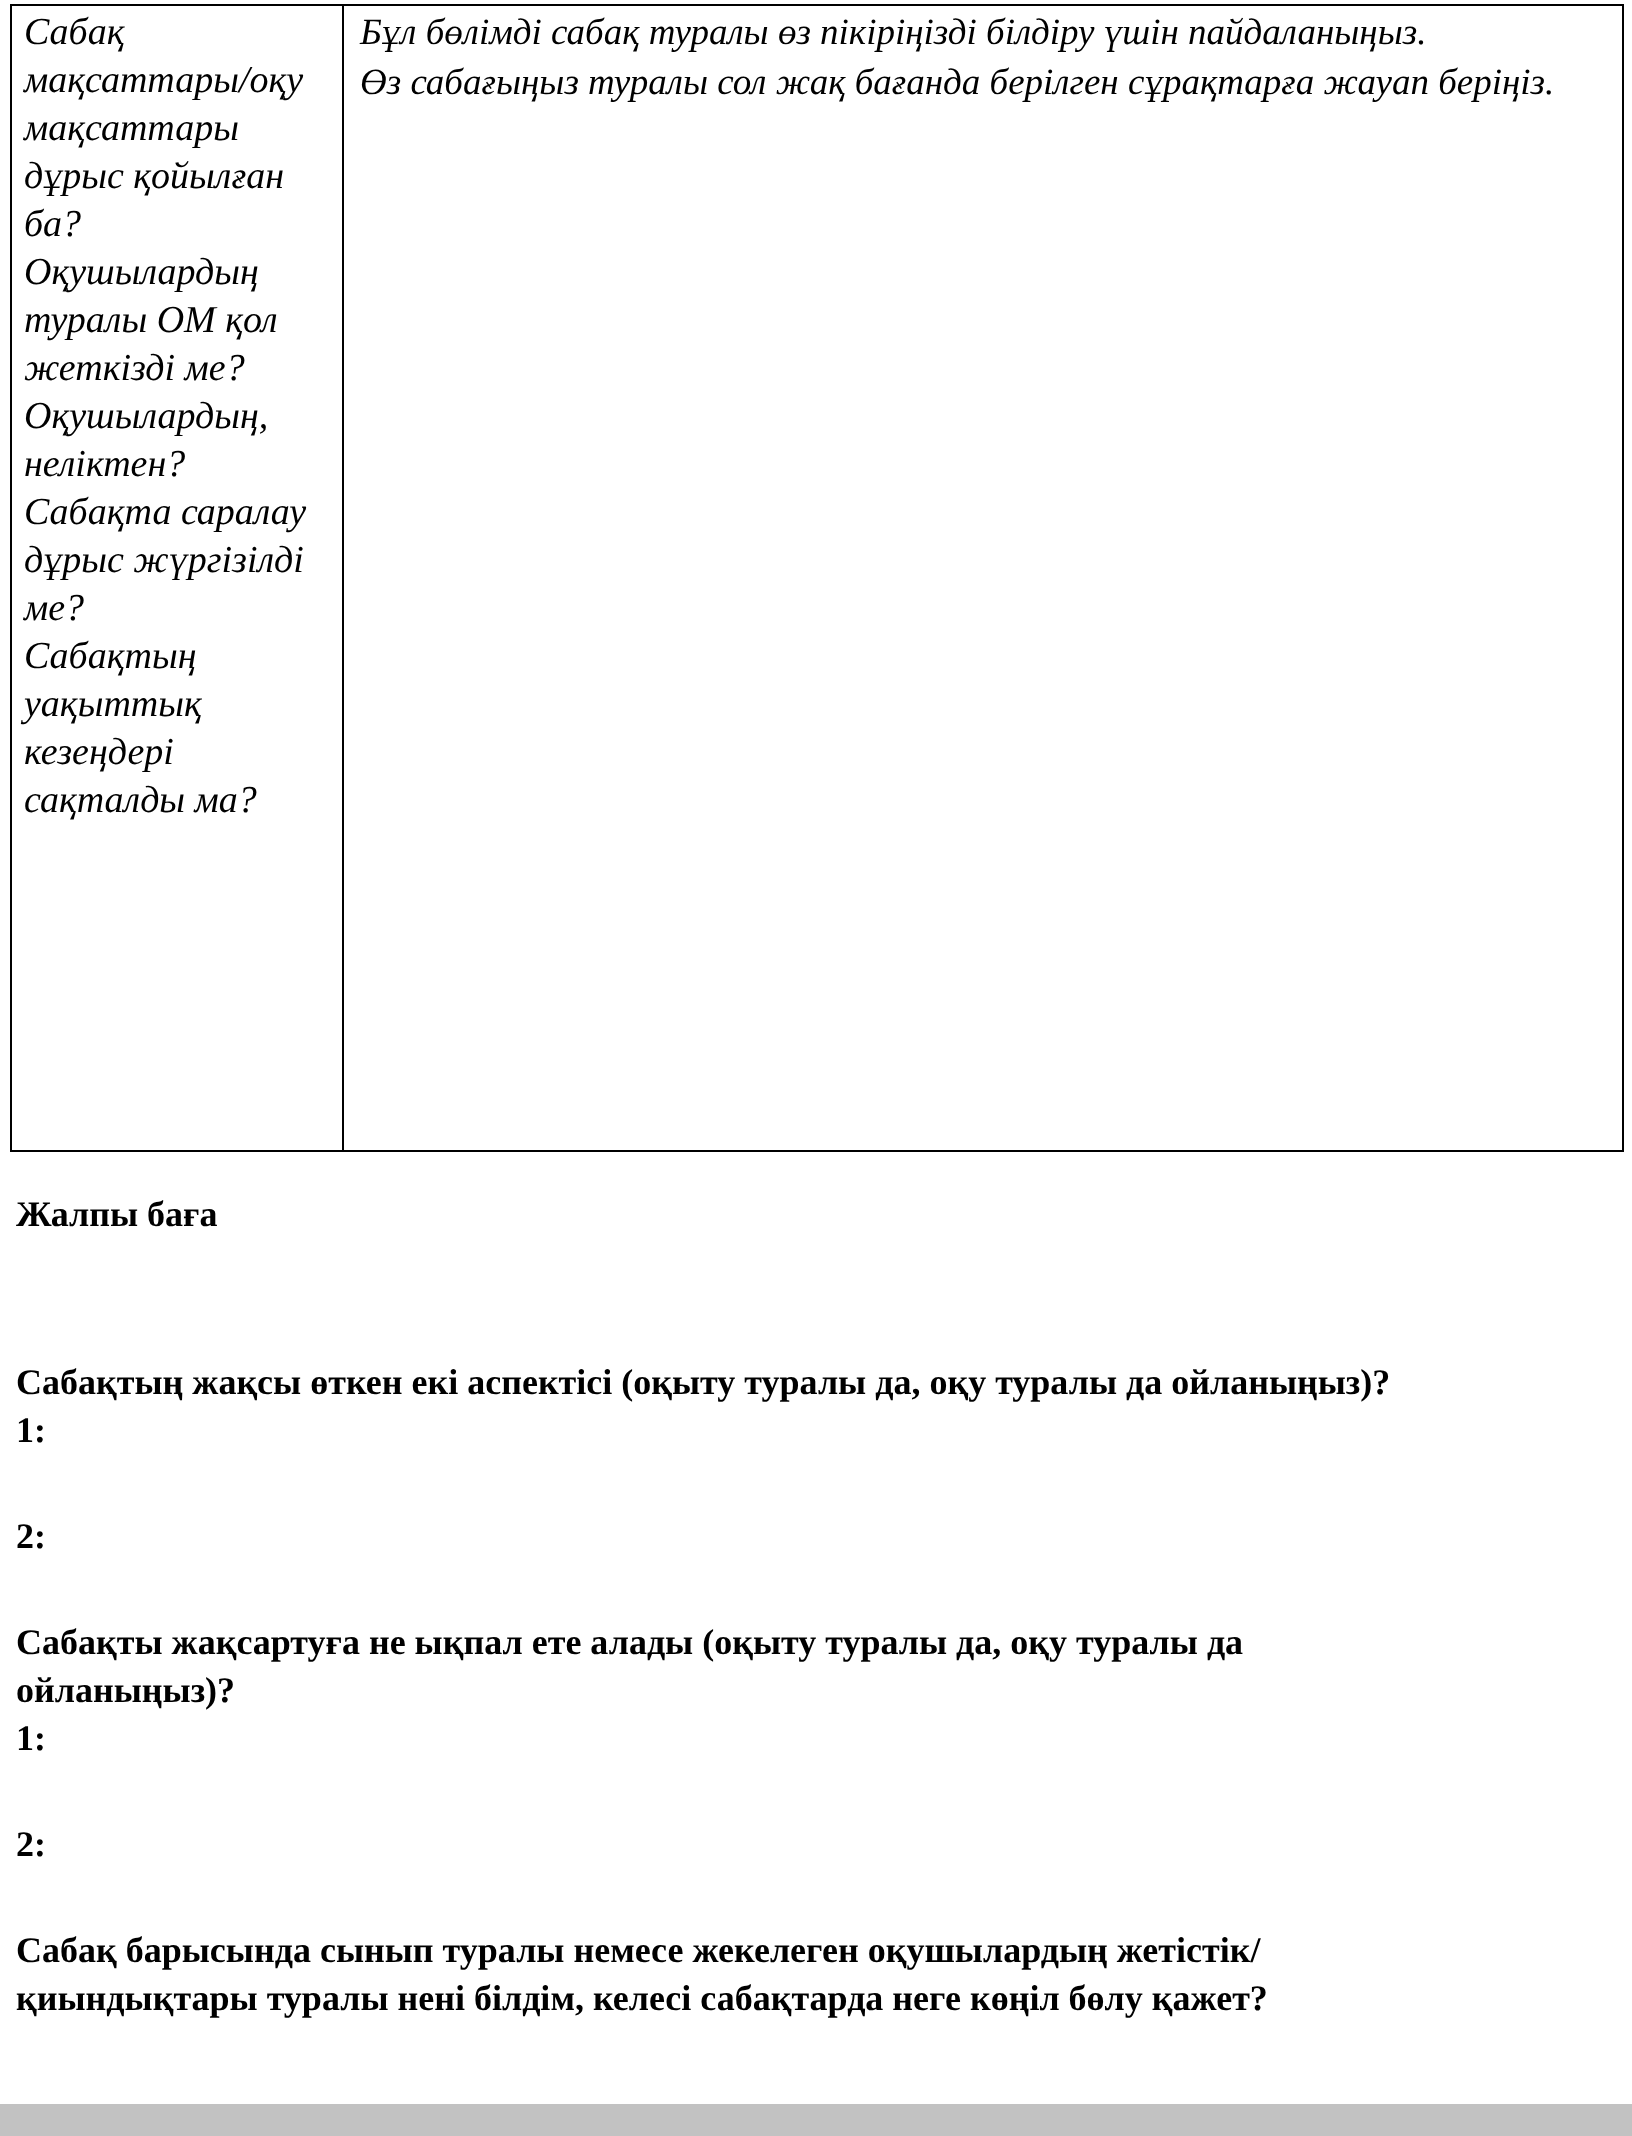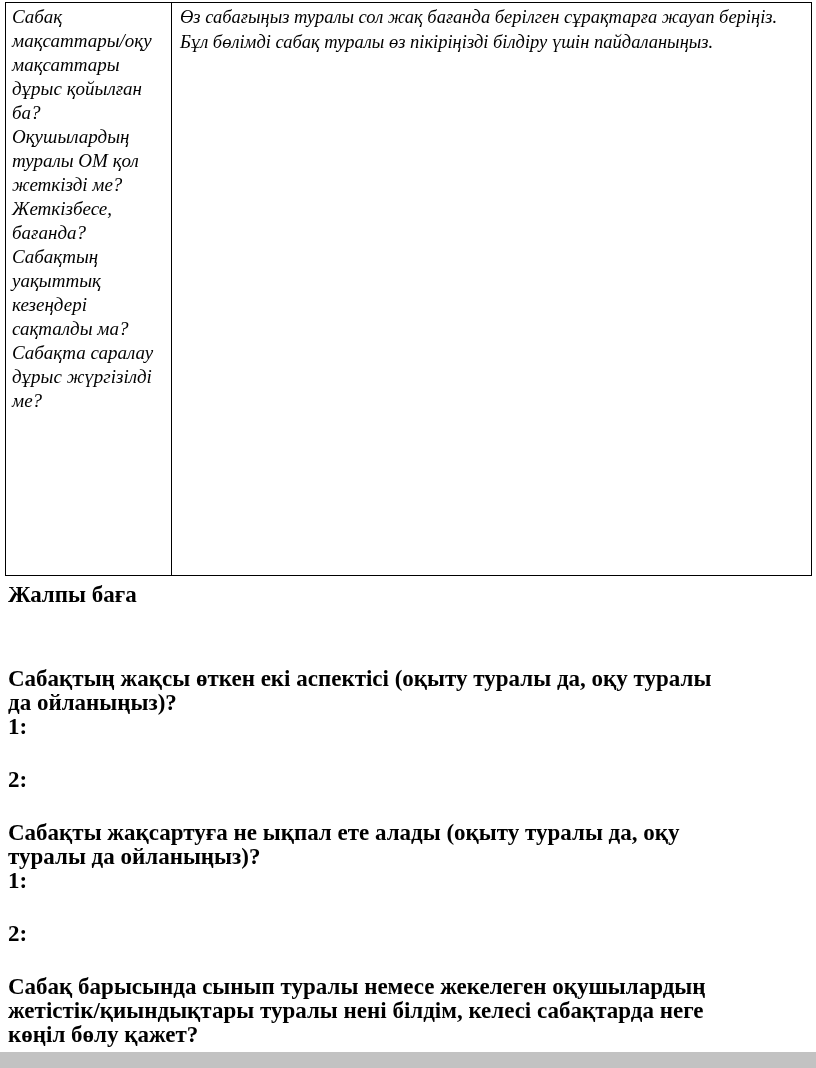--- a/index.html
+++ b/index.html
@@ -40,26 +40,26 @@
     flex: 1;
     padding: 2px 10px 4px 8px;
     font-style: italic;
     font-size: 18.5px;
     line-height: 24.5px;
   }
   .guiding-question { margin: 0; }
   .instruction-sentence { margin: 0; }
   .summary {
     position: absolute;
-    top: 580px;
+    top: 592px;
     left: 0;
     width: 724px;
     padding: 3px 0 0 8px;
     font-weight: bold;
-    font-size: 23px;
+    font-size: 18px;
     line-height: 24px;
   }
   .summary .first-q { margin-top: 60px; }
   .summary .gap { margin-top: 29px; }
   .summary .question { margin-bottom: 0; }
   .bottom-strip {
     position: absolute;
     left: 0;
     bottom: 0;
     width: 100%;
@@ -71,28 +71,28 @@
 <body>
 
 <div class="page">
 
   <div class="doc-table">
     <div class="row">
 
       <div class="cell cell-left">
         <div class="guiding-question">Сабақ мақсаттары/оқу мақсаттары дұрыс қойылған ба?</div>
         <div class="guiding-question">Оқушылардың туралы ОМ қол жеткізді ме?</div>
-        <div class="guiding-question">Жеткізбесе, бағанда?</div>
+        <div class="guiding-question">Оқушылардың, неліктен?</div>
+        <div class="guiding-question">Сабақта саралау дұрыс жүргізілді ме?</div>
         <div class="guiding-question">Сабақтың уақыттық кезеңдері сақталды ма?</div>
-        <div class="guiding-question">Сабақта саралау дұрыс жүргізілді ме?</div>
       </div>
 
       <div class="cell cell-right">
+        <div class="instruction-sentence">Бұл бөлімді сабақ туралы өз пікіріңізді білдіру үшін пайдаланыңыз.</div>
         <div class="instruction-sentence">Өз сабағыңыз туралы сол жақ бағанда берілген сұрақтарға жауап беріңіз.</div>
-        <div class="instruction-sentence">Бұл бөлімді сабақ туралы өз пікіріңізді білдіру үшін пайдаланыңыз.</div>
       </div>
 
     </div>
   </div>
 
   <div class="summary">
     <div class="heading">Жалпы баға</div>
 
     <div class="question first-q">Сабақтың жақсы өткен екі аспектісі (оқыту туралы да, оқу туралы да ойланыңыз)?</div>
     <div class="answer">1:</div>

